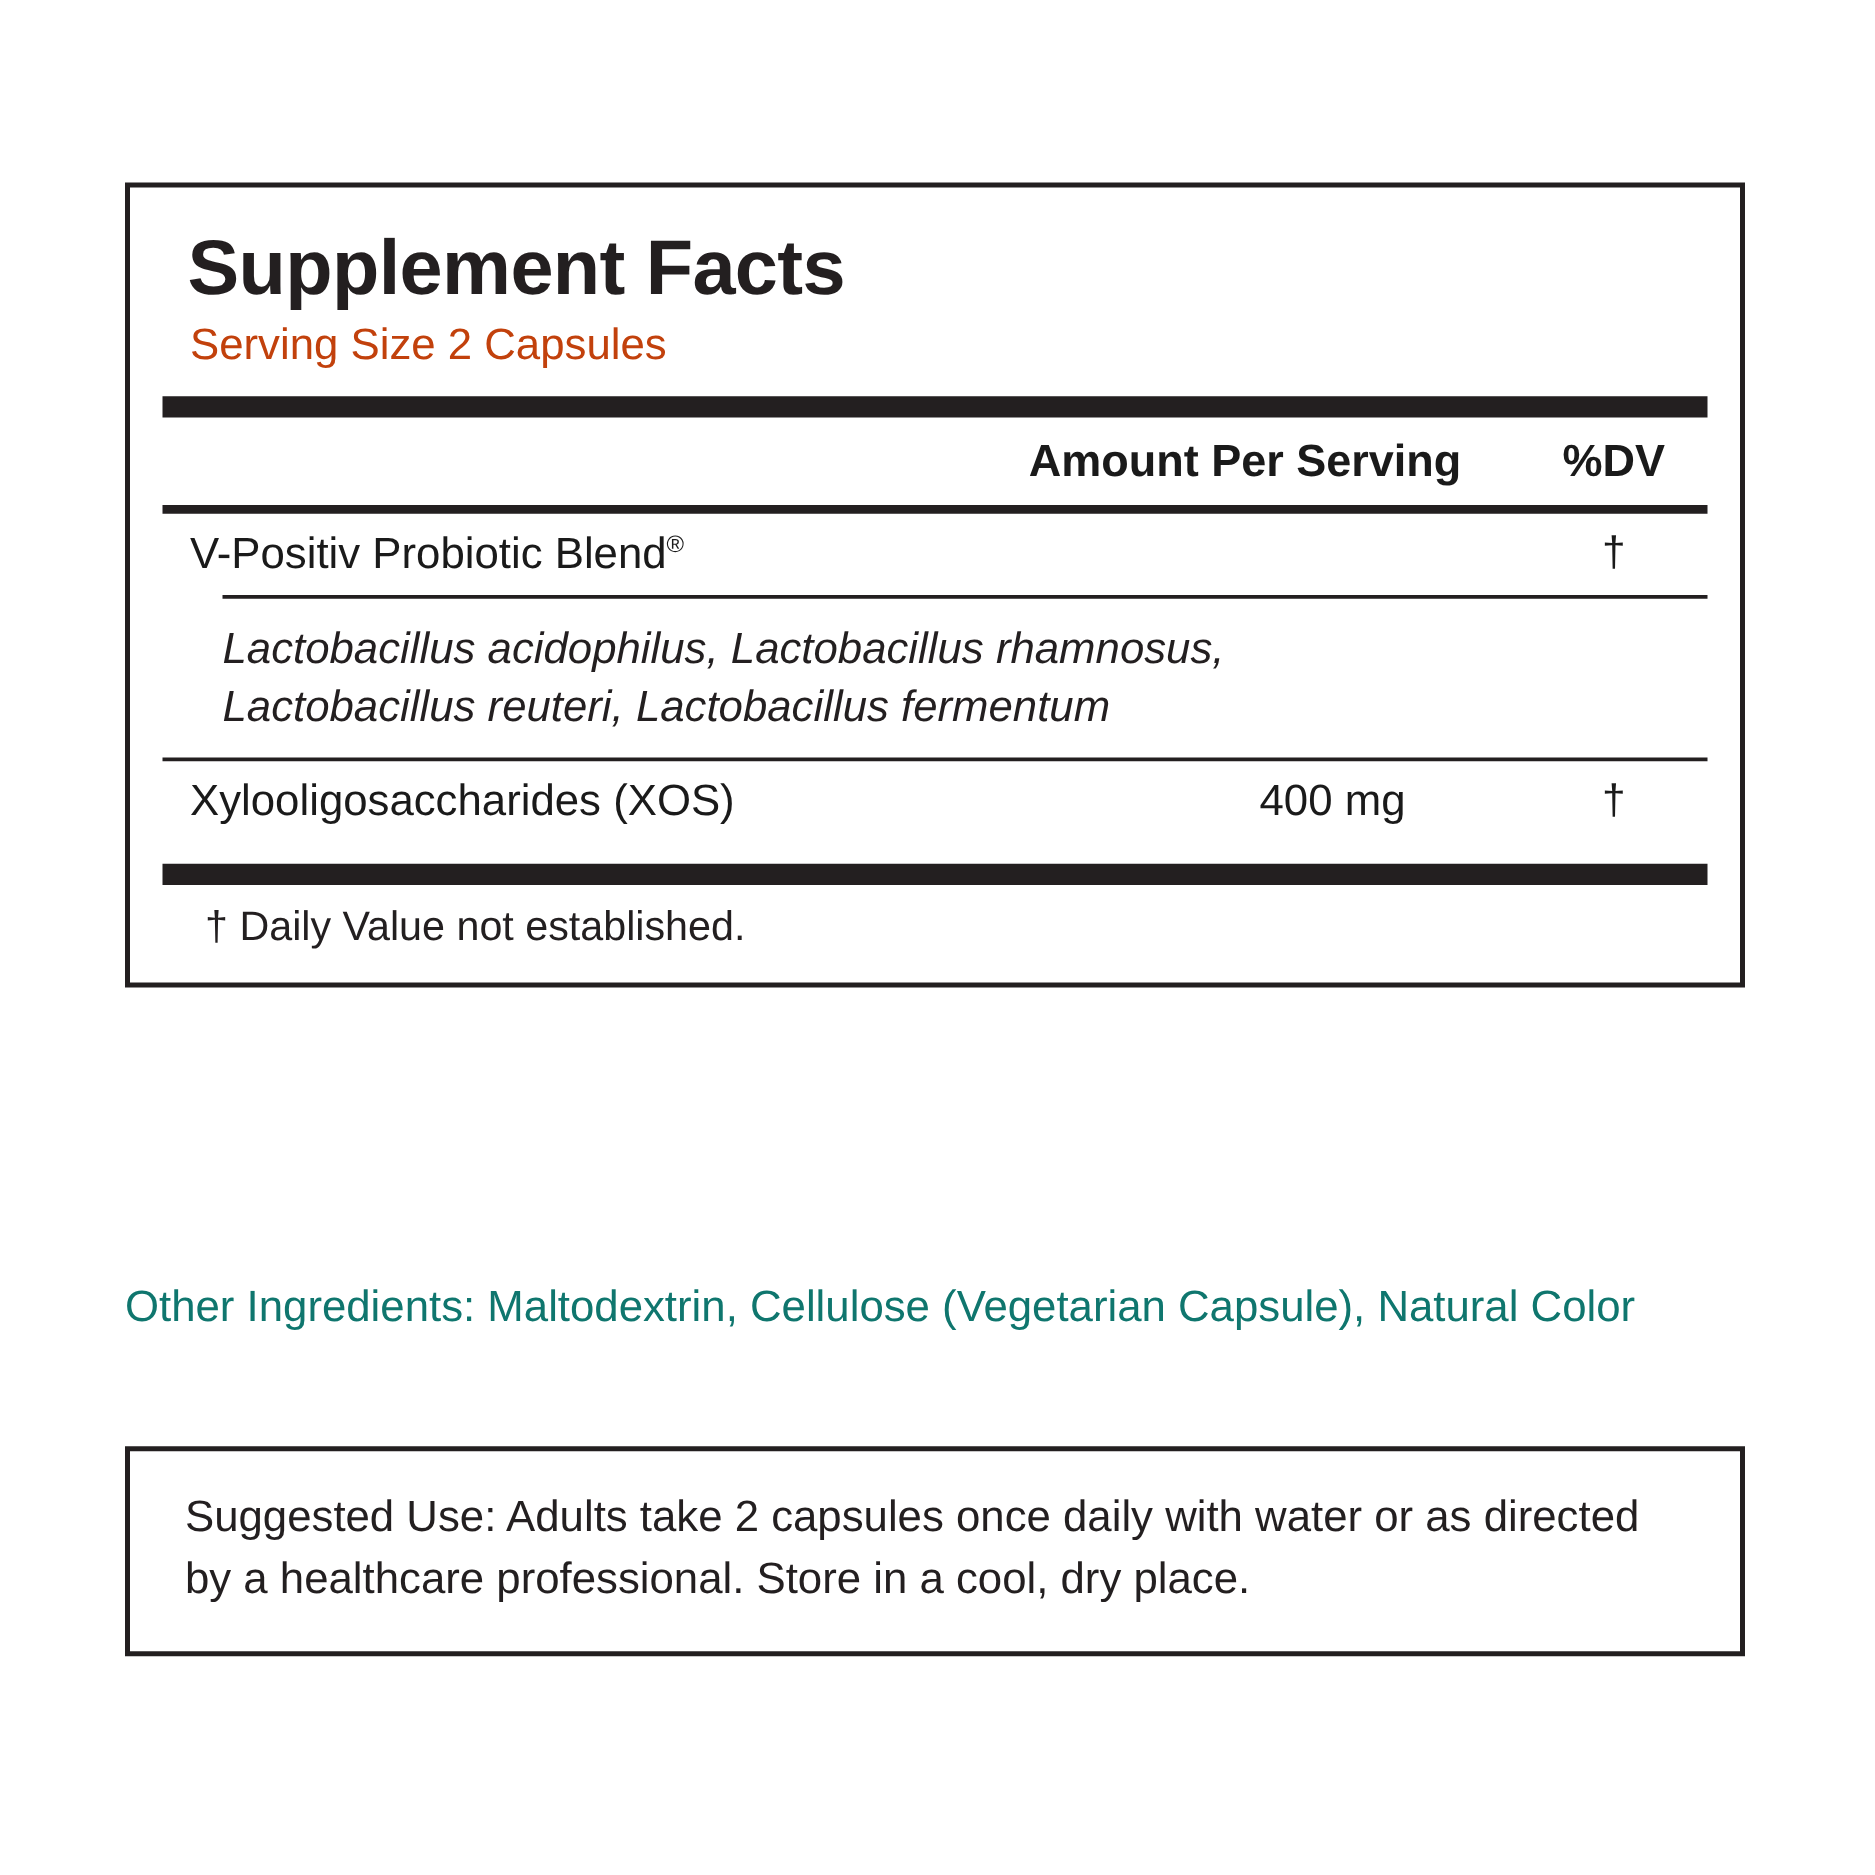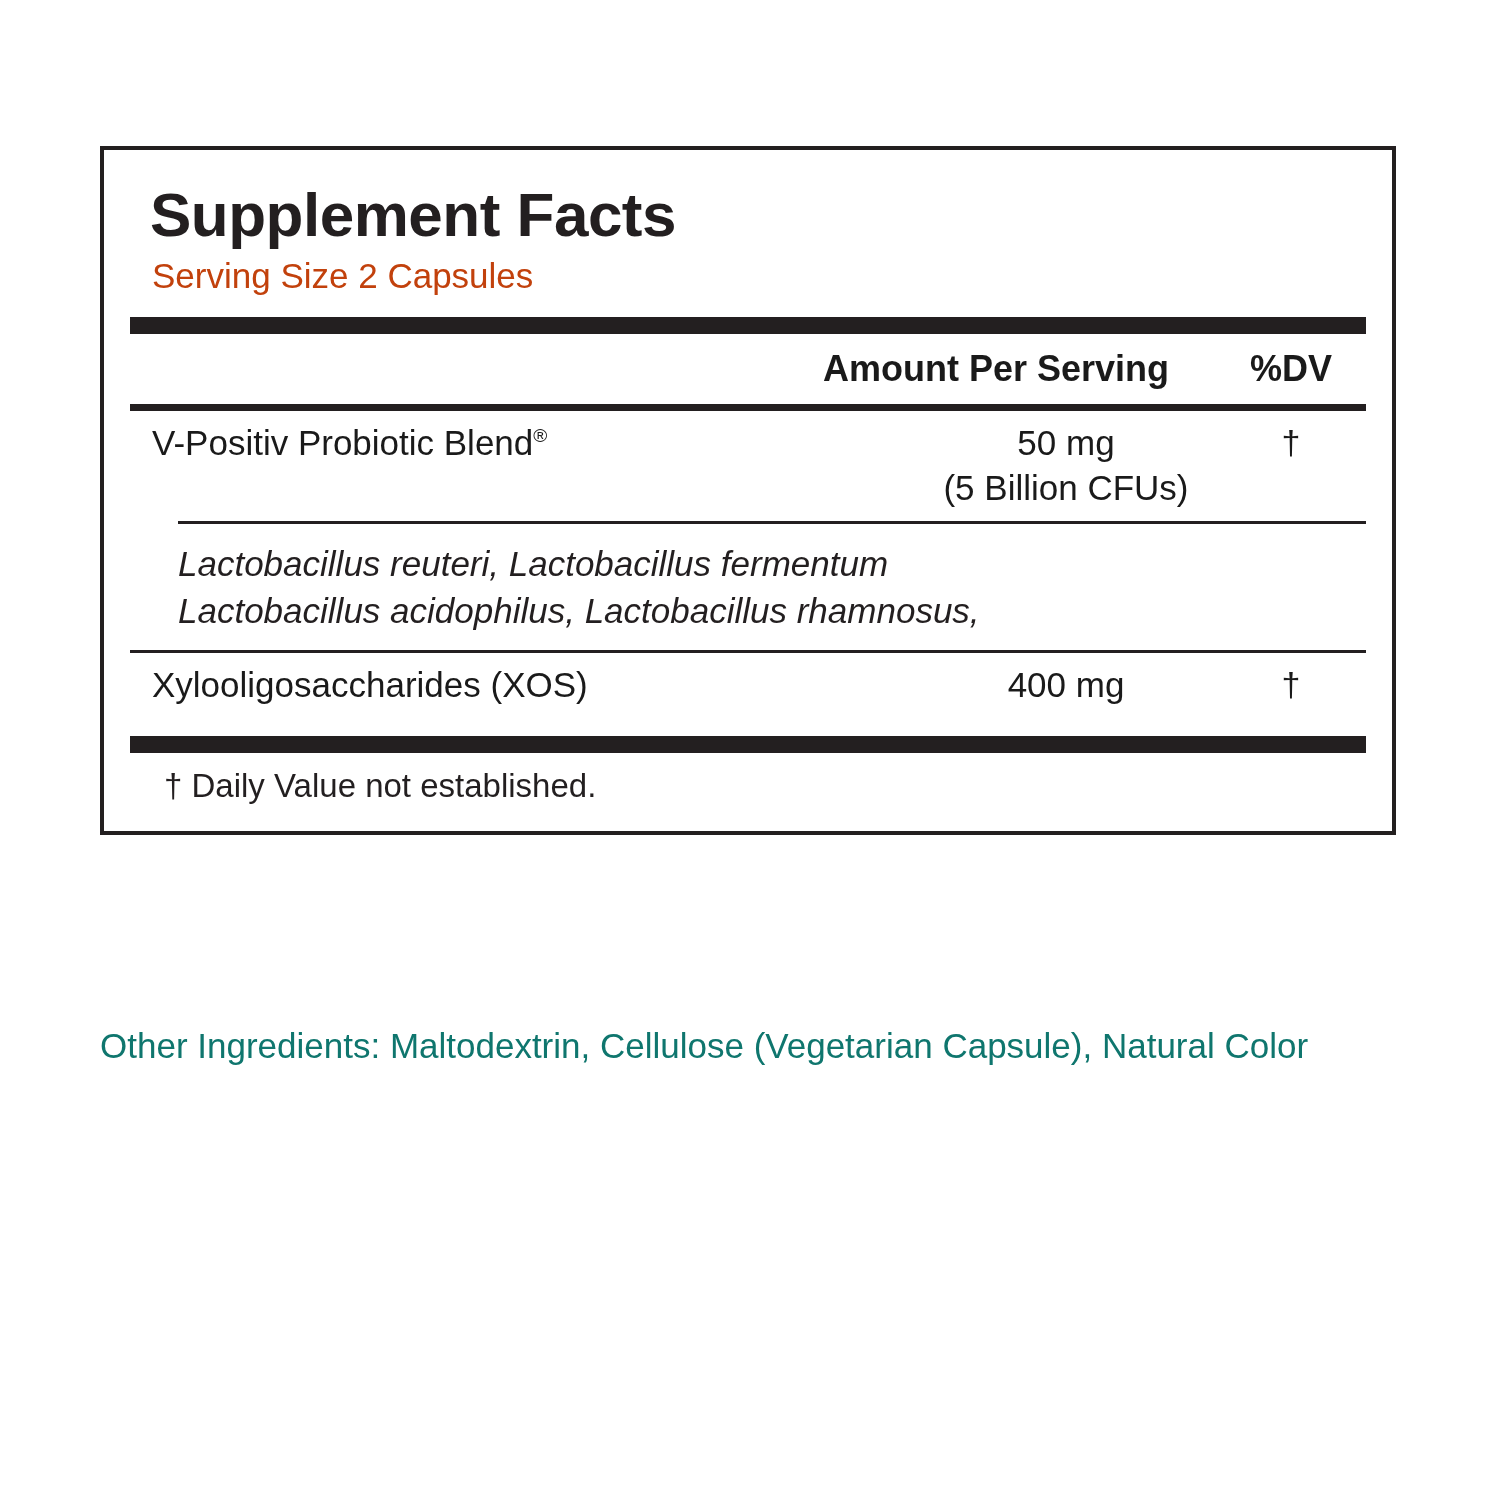--- a/index.html
+++ b/index.html
@@ -175,45 +175,44 @@
       <div class="col-amount">Amount Per Serving</div>
       <div class="col-dv">%DV</div>
     </div>
 
     <div class="rule-med"></div>
 
     <div class="sf-row">
       <div class="col-name">
         <span class="bold">V-Positiv Probiotic Blend</span><span class="reg-mark">®</span>
       </div>
-      <div class="col-amount">
-        <div>50 mg</div>
-        <div class="amt-sub">(5 Billion CFUs)</div>
-      </div>
       <div class="col-dv dagger">†</div>
     </div>
 
     <div class="rule-thin"></div>
 
     <div class="strains">
+      <div>Lactobacillus acidophilus, Lactobacillus rhamnosus,</div>
       <div>Lactobacillus reuteri, Lactobacillus fermentum</div>
-      <div>Lactobacillus acidophilus, Lactobacillus rhamnosus,</div>
     </div>
 
     <div class="rule-thin-full"></div>
 
     <div class="sf-row">
       <div class="col-name">Xylooligosaccharides (XOS)</div>
       <div class="col-amount">400 mg</div>
       <div class="col-dv dagger">†</div>
     </div>
 
     <div class="rule-thick"></div>
 
     <div class="dv-note">† Daily Value not established.</div>
   </div>
 
   <div class="other-ing">
     <span class="bold">Other Ingredients:</span><span> Maltodextrin, Cellulose (Vegetarian Capsule), Natural Color</span>
   </div>
 
+  <div class="use-box">
+    <span class="bold">Suggested Use:</span><span> Adults take 2 capsules once daily with water or as directed by a healthcare professional. Store in a cool, dry place.</span>
+  </div>
 
 </div>
 
 </body></html>

